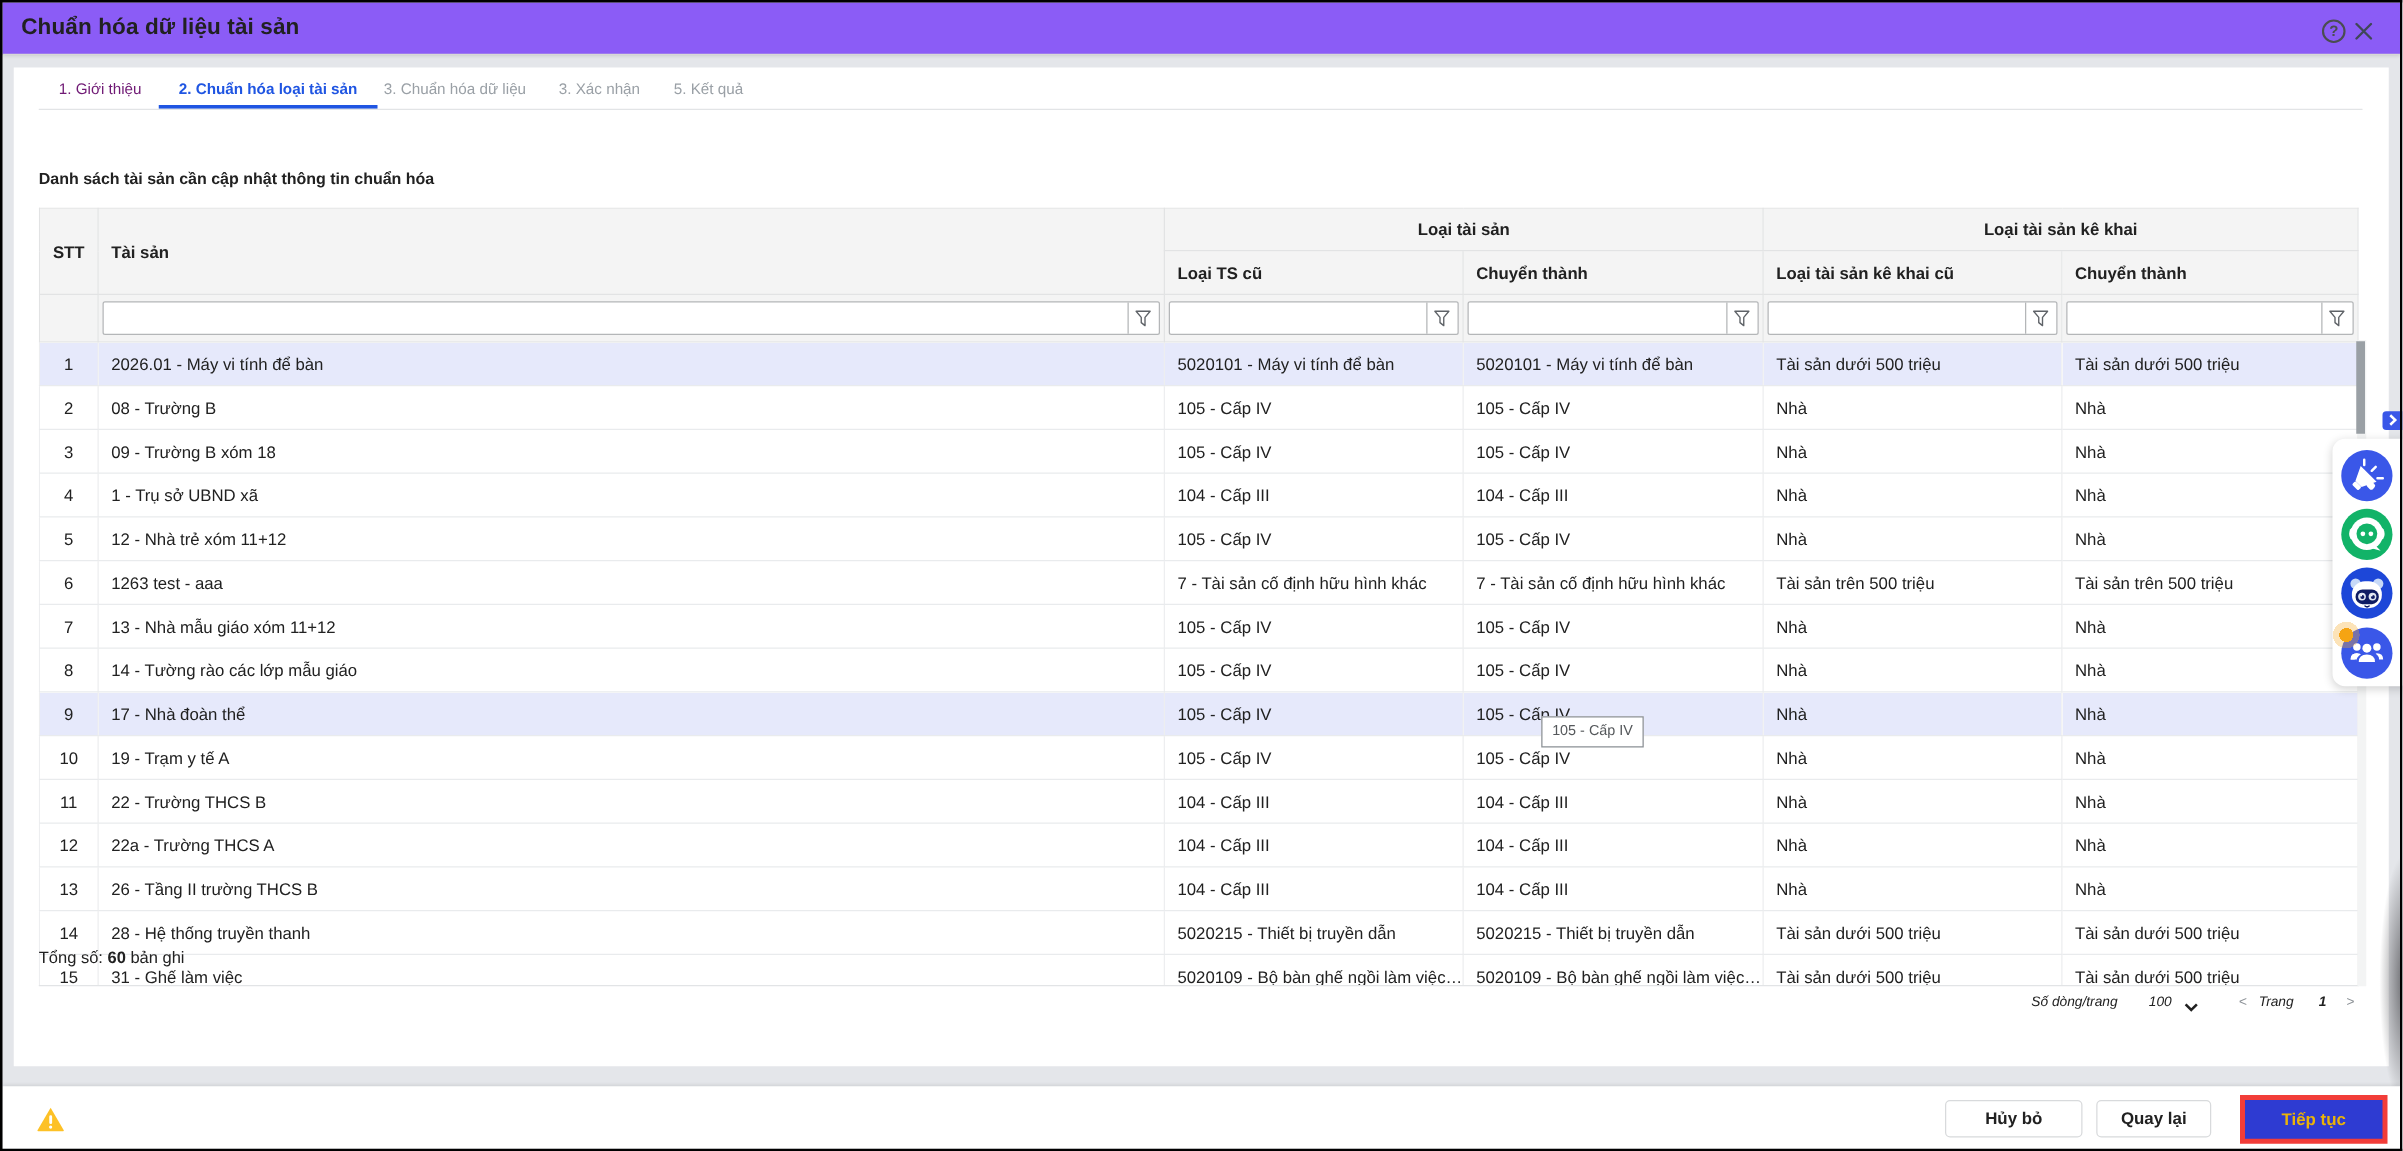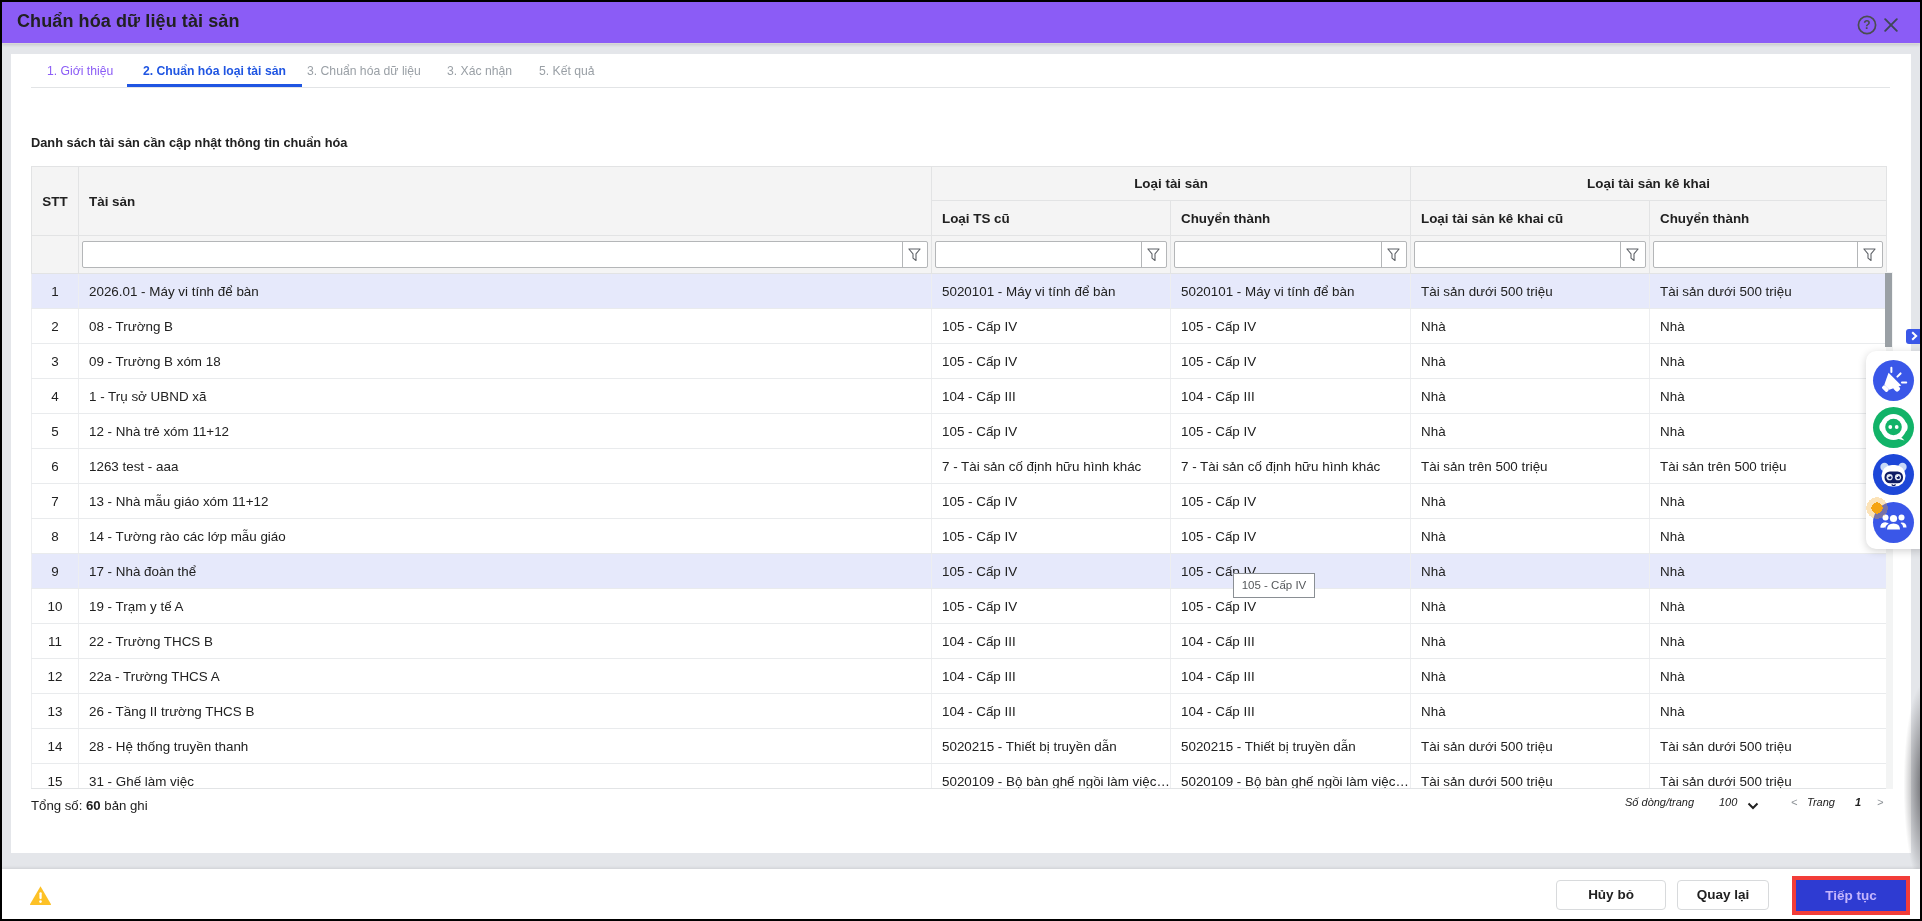--- a/index.html
+++ b/index.html
@@ -9,21 +9,21 @@
   
   .frame { position:absolute; background:#000; z-index:60; }
   
   #hdr { left:2px; top:2px; width:1918px; height:42px; background:#8b5cf6; border-bottom:1px solid #d8d8d6; box-shadow:0 1px 3px rgba(0,0,0,.14); z-index:40; }
   #hdr h1 { position:absolute; left:15px; top:9px; font-size:18px; font-weight:bold; color:#212121; letter-spacing:.1px; }
   
   #panel { left:11px; top:54px; width:1900px; height:799px; background:#fff; }
   
   .tab { position:absolute; top:0; height:33px; line-height:34px; font-size:12.2px; padding:0 16px; }
   .tab.on { color:#1f55e2; font-weight:bold; border-bottom:3px solid #1f55e2; }
-  .tab.off1 { color:#8b5cf6; }
+  .tab.off1 { color:#701a75; }
   .tab.dis { color:#9aa0a6; }
   #tabline { left:20px; top:33px; width:1859px; height:1px; background:#e2e4e6; }
   #desc { left:20px; top:54px; font-size:12.8px; color:#212121; }
   #desc2 { left:20px; top:81px; font-size:12.8px; font-weight:bold; color:#212121; }
   
   #tblwrap { left:20px; top:112px; width:1856px; height:623px; overflow:hidden; border-bottom:1px solid #e2e4e6; }
   table { border-collapse:collapse; table-layout:fixed; width:1855px; }
   th, td { font-size:13.4px; overflow:hidden; white-space:nowrap; padding:0 0 0 10px; }
   thead th { background:#f4f4f4; border:1px solid #e2e3e4; font-weight:bold; text-align:left; color:#212121; }
   thead th.ctr { text-align:center; padding:0; }
@@ -32,30 +32,30 @@
   tbody tr { height:35px; }
   tbody td.num { text-align:center; padding:0; }
   tr.hl td { background:#e6e9fb; }
   .fbox { position:relative; height:27px; margin:0 3px; background:#fff; border:1px solid #b4b6b8; border-radius:2px; }
   .fbox .fi { position:absolute; right:0; top:0; width:25px; height:100%; border-left:1px solid #b4b6b8; }
   .fbox svg { position:absolute; right:6px; top:6px; }
   
   #sbtrack { left:1875px; top:218px; width:7px; height:517px; background:#f3f4f4; }
   #sbthumb { left:1874px; top:219px; width:7px; height:74px; background:#9aa0a5; }
   
-  #totline { left:20px; top:744px; font-size:13.2px; }
+  #totline { left:20px; top:704px; font-size:13.2px; }
   .pg { position:absolute; top:742px; font-size:11px;font-style:italic; }
   
   
   #foot { left:2px; top:869px; width:1918px; height:50px; background:#fff; box-shadow:0 -1px 3px rgba(0,0,0,.10); z-index:39; }
   #foot .msg { position:absolute; left:66px; top:18px; font-size:12.4px; }
   .btn { position:absolute; top:11px; height:30px; border:1px solid #d8dadc; border-radius:4px; background:#fff;
          font-size:13.5px; font-weight:bold; color:#212121; text-align:center; line-height:28px; }
   #btnNext { position:absolute; left:1790px; top:7px; width:118px; height:39px; background:#f23d39; }
-  #btnNext .in { position:absolute; left:4px; top:4px; width:110px; height:31px; background:#2e3bd2; color:#c4b5fd;
+  #btnNext .in { position:absolute; left:4px; top:4px; width:110px; height:31px; background:#2e3bd2; color:#eab308;
                  font-size:13.5px; font-weight:bold; text-align:center; line-height:31px; }
   
   #tip { left:1233px; top:573px; width:82px; height:25px; background:#fff; border:1px solid #8a8f94;
          font-size:11.5px; color:#55585b; text-align:center; line-height:23px; z-index:20; }
   
   #fpanel { left:1866px; top:351px; width:60px; height:198px; background:#fff; border-radius:10px 0 0 10px;
             box-shadow:0 2px 8px rgba(0,0,0,.18); z-index:30; }
   .circ { position:absolute; left:1872.5px; width:41px; height:41px; border-radius:50%; z-index:31; }
   #arrowtab { left:1906px; top:329px; width:16px; height:14.5px; background:#3a57e8; border-radius:3px 0 0 3px;
               color:#fff; font-size:11px; font-weight:bold; text-align:center; line-height:14px; z-index:31; }

